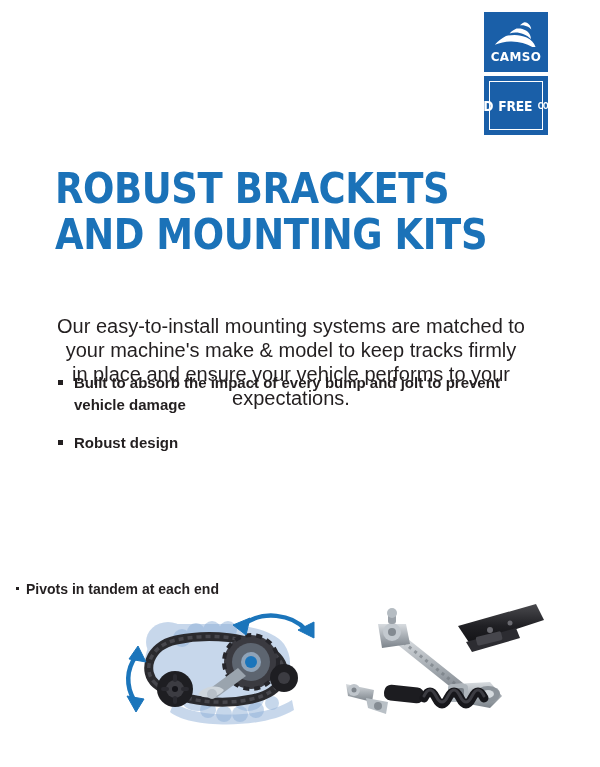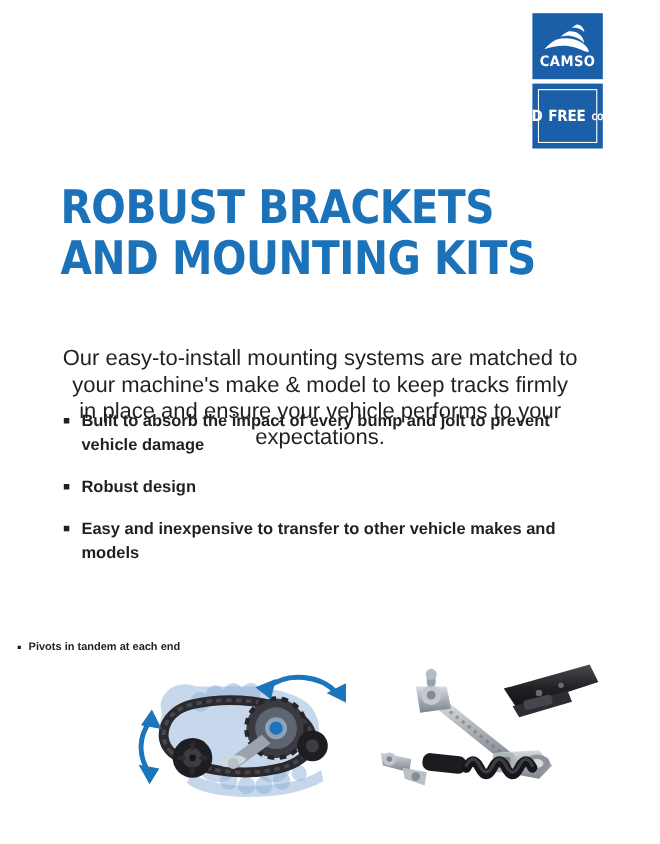--- a/index.html
+++ b/index.html
@@ -139,21 +139,21 @@
     height: 5px;
     background: #231f20;
   }
   .bullet-text { display: block; }
 
   
   .footnote {
     position: absolute;
     left: 16px;
     top: 583px;
-    font-size: 10px;
+    font-size: 14px;
     line-height: 12px;
     font-weight: 700;
     color: #231f20;
     padding-left: 10px;
   }
   .footnote .fn-square {
     position: absolute;
     left: 0;
     top: 4px;
     width: 3px;
@@ -205,24 +205,20 @@
 <p class="intro">Our easy-to-install mounting systems are matched to your machine's make &amp; model to keep tracks firmly in place and ensure your vehicle performs to your expectations.</p>
 
 <ul class="bullets">
   <li class="bullet-item">
     <span class="bullet-square"></span>
     <span class="bullet-text">Built to absorb the impact of every bump and jolt to prevent vehicle damage</span>
   </li>
   <li class="bullet-item">
     <span class="bullet-square"></span>
     <span class="bullet-text">Robust design</span>
-  </li>
-  <li class="bullet-item">
-    <span class="bullet-square"></span>
-    <span class="bullet-text">Easy and inexpensive to transfer to other vehicle makes and models</span>
   </li>
 </ul>
 
 <div class="footnote">
   <span class="fn-square"></span>
   <span>Pivots in tandem at each end</span>
 </div>
 
 <div class="figures">
 

